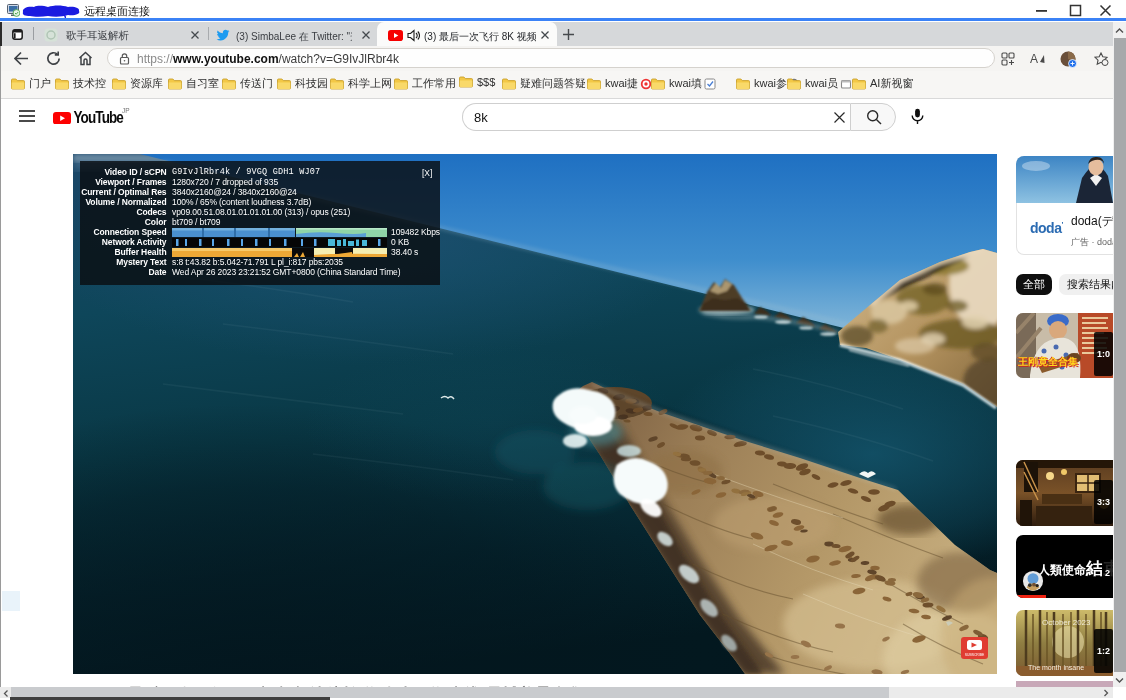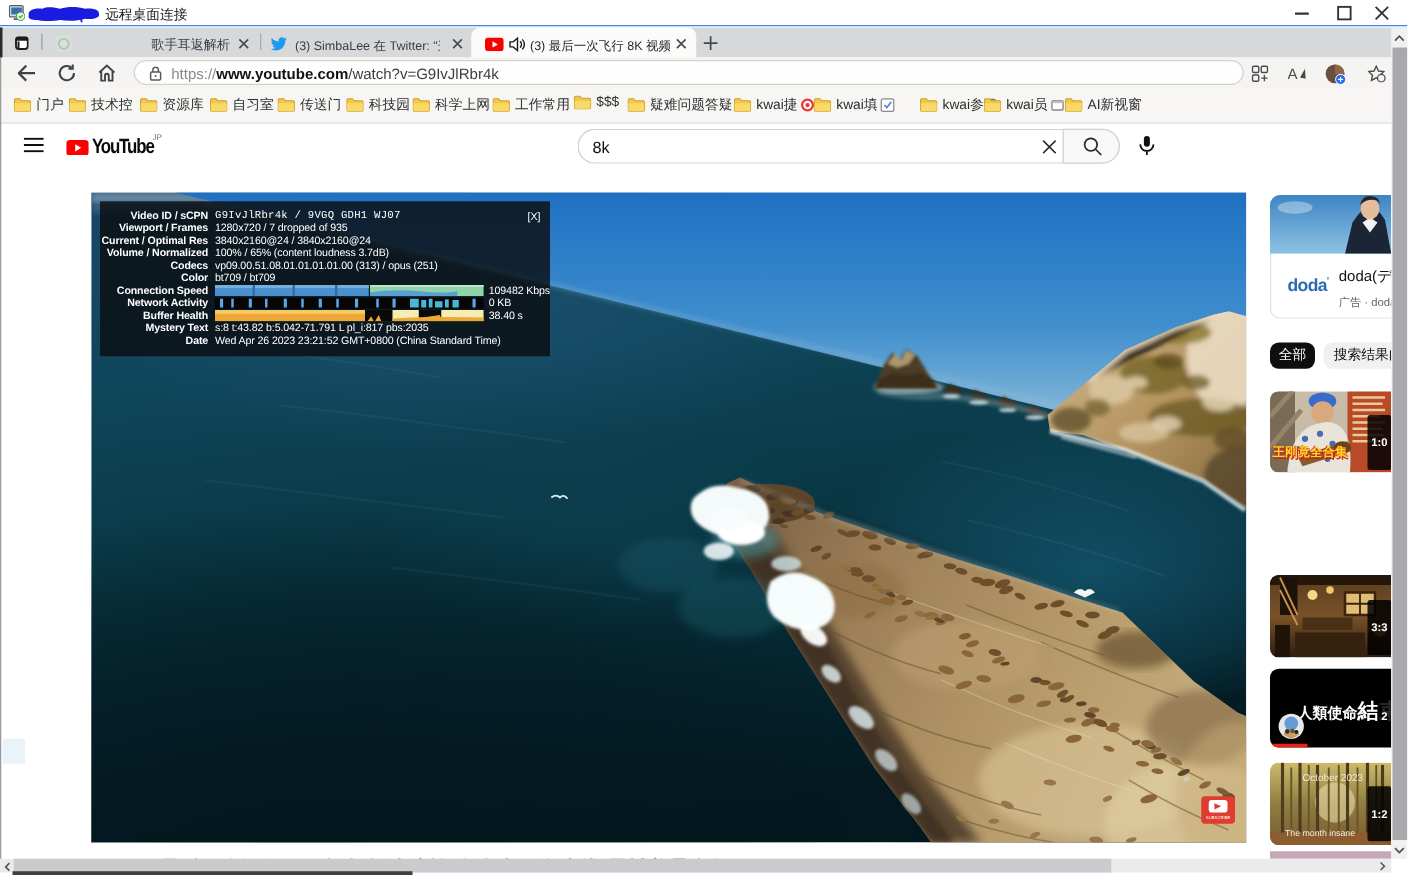--- a/index.html
+++ b/index.html
@@ -2,29 +2,29 @@
 <html><head>
 <meta charset="utf-8">
 <style>
 * { margin:0; padding:0; box-sizing:border-box; }
 html,body { width:1126px; height:700px; overflow:hidden; background:#fff; }
 body { font-family:"Liberation Sans", sans-serif; }
 #root { position:relative; width:1126px; height:700px; overflow:hidden; background:#fff; }
 .abs { position:absolute; }
 
 
-#titlebar { position:absolute; left:0; top:0; width:1126px; height:21px; background:#fff; border-bottom:1px solid #3b82f6;text-align:center; }
+#titlebar { position:absolute; left:0; top:0; width:1126px; height:21px; background:#fff; border-bottom:3px solid #3b82f6;text-align:center; }
 #titletext { position:absolute; left:84px; top:4px; font-size:11px; color:#1a1a1a; }
 .winbtn { position:absolute; top:0; height:21px; color:#333; }
 
 
 #tabbar { position:absolute; left:0; top:22px; width:1126px; height:24px; background:#d6d8da; }
 #winborder { position:absolute; left:0; top:22px; width:2px; height:24px; background:#2a2a2a; z-index:50; }
 #winborder2 { position:absolute; left:0; top:46px; width:1px; height:641px; background:#9a9a9a; z-index:50; }
-.tab-title { font-size:10.5px; color:#3a3d42; white-space:nowrap; overflow:hidden;text-align:right; }
+.tab-title { font-size:10.5px; color:#3a3d42; white-space:nowrap; overflow:hidden; }
 #activetab { position:absolute; left:377px; top:22px; width:180px; height:24px; background:#fbfbfa; border-radius:7px 7px 0 0; }
 .closex { position:absolute; font-size:12px; color:#5f6368; }
 
 #toolbar { position:absolute; left:0; top:46px; width:1126px; height:25px; background:#f5f4f2; }
 #addrpill { position:absolute; left:107px; top:48px; width:888px; height:20px; background:#fefefe; border:1px solid #d5d2cd; border-radius:10px; }
 #urltext { position:absolute; left:137px; top:52px; font-size:12px; color:#4a4a4a; }
 
 #bookmarks { position:absolute; left:0; top:71px; width:1126px; height:28px; background:#f7f6f4; border-bottom:1px solid #d9d9d9; }
 .bm { position:absolute; top:76px; display:flex; align-items:center; font-size:11px; color:#2e2e2e; white-space:nowrap; }
 .bm svg { margin-right:4px; }

